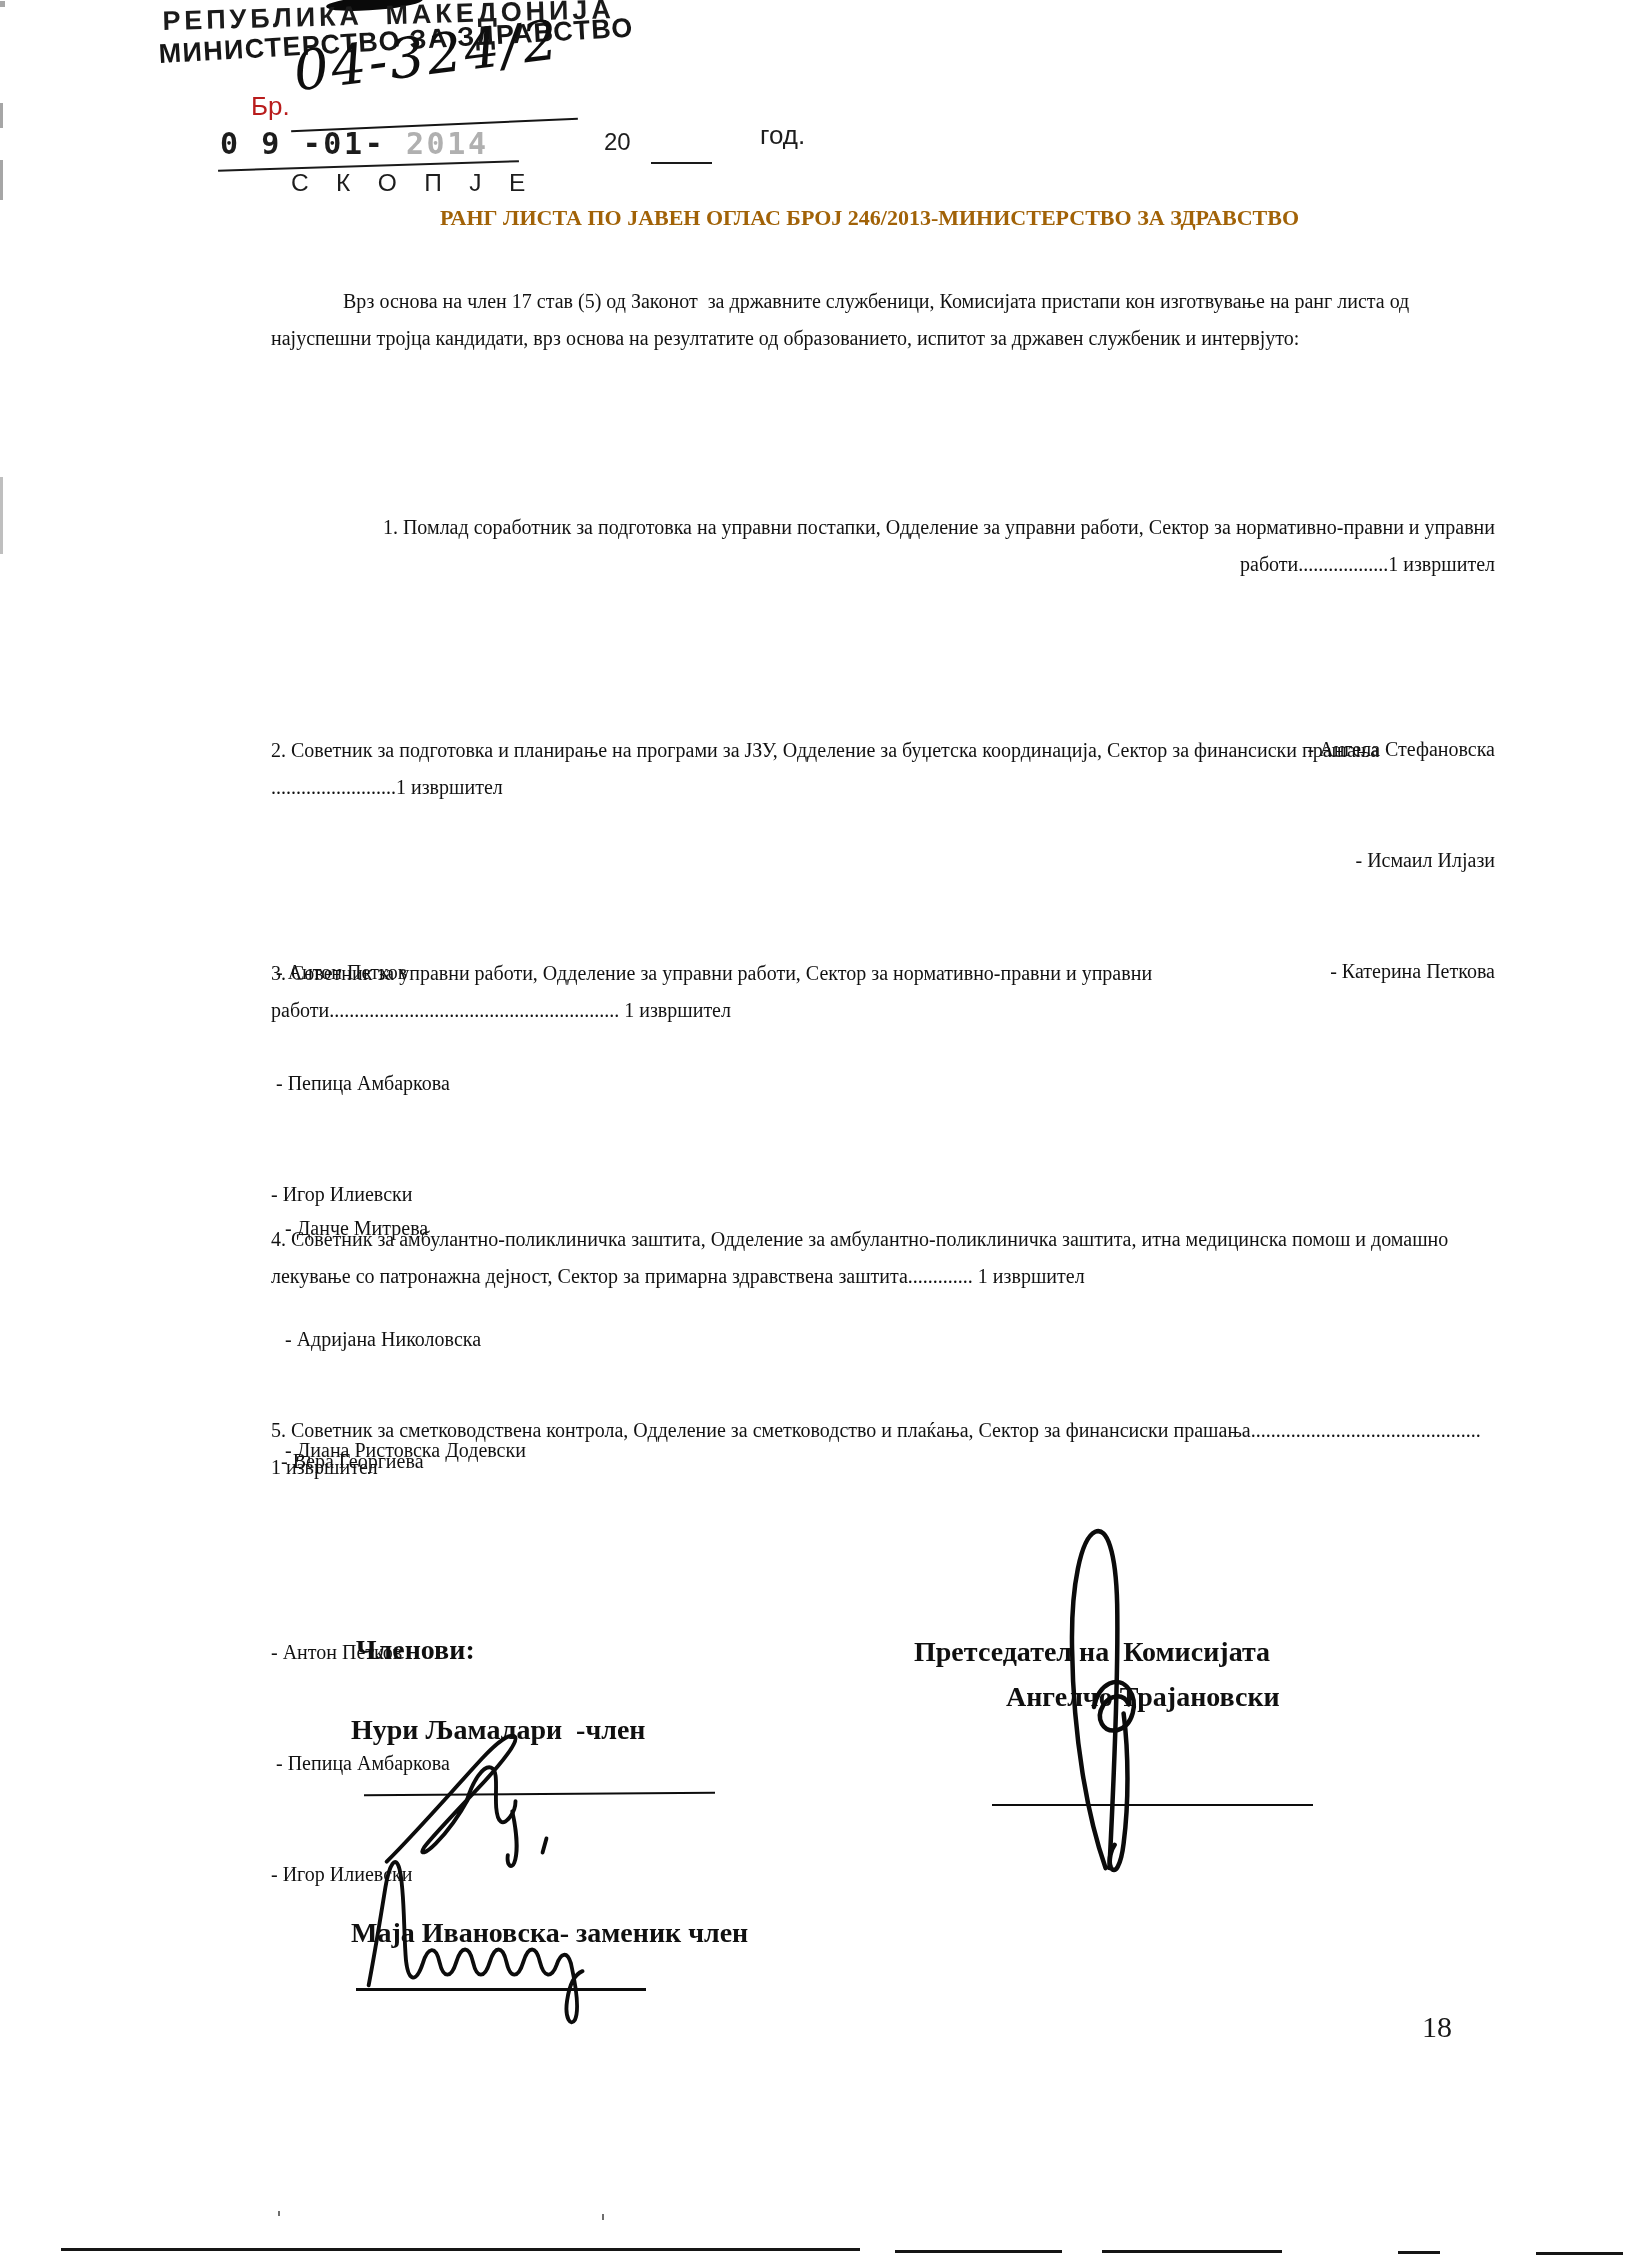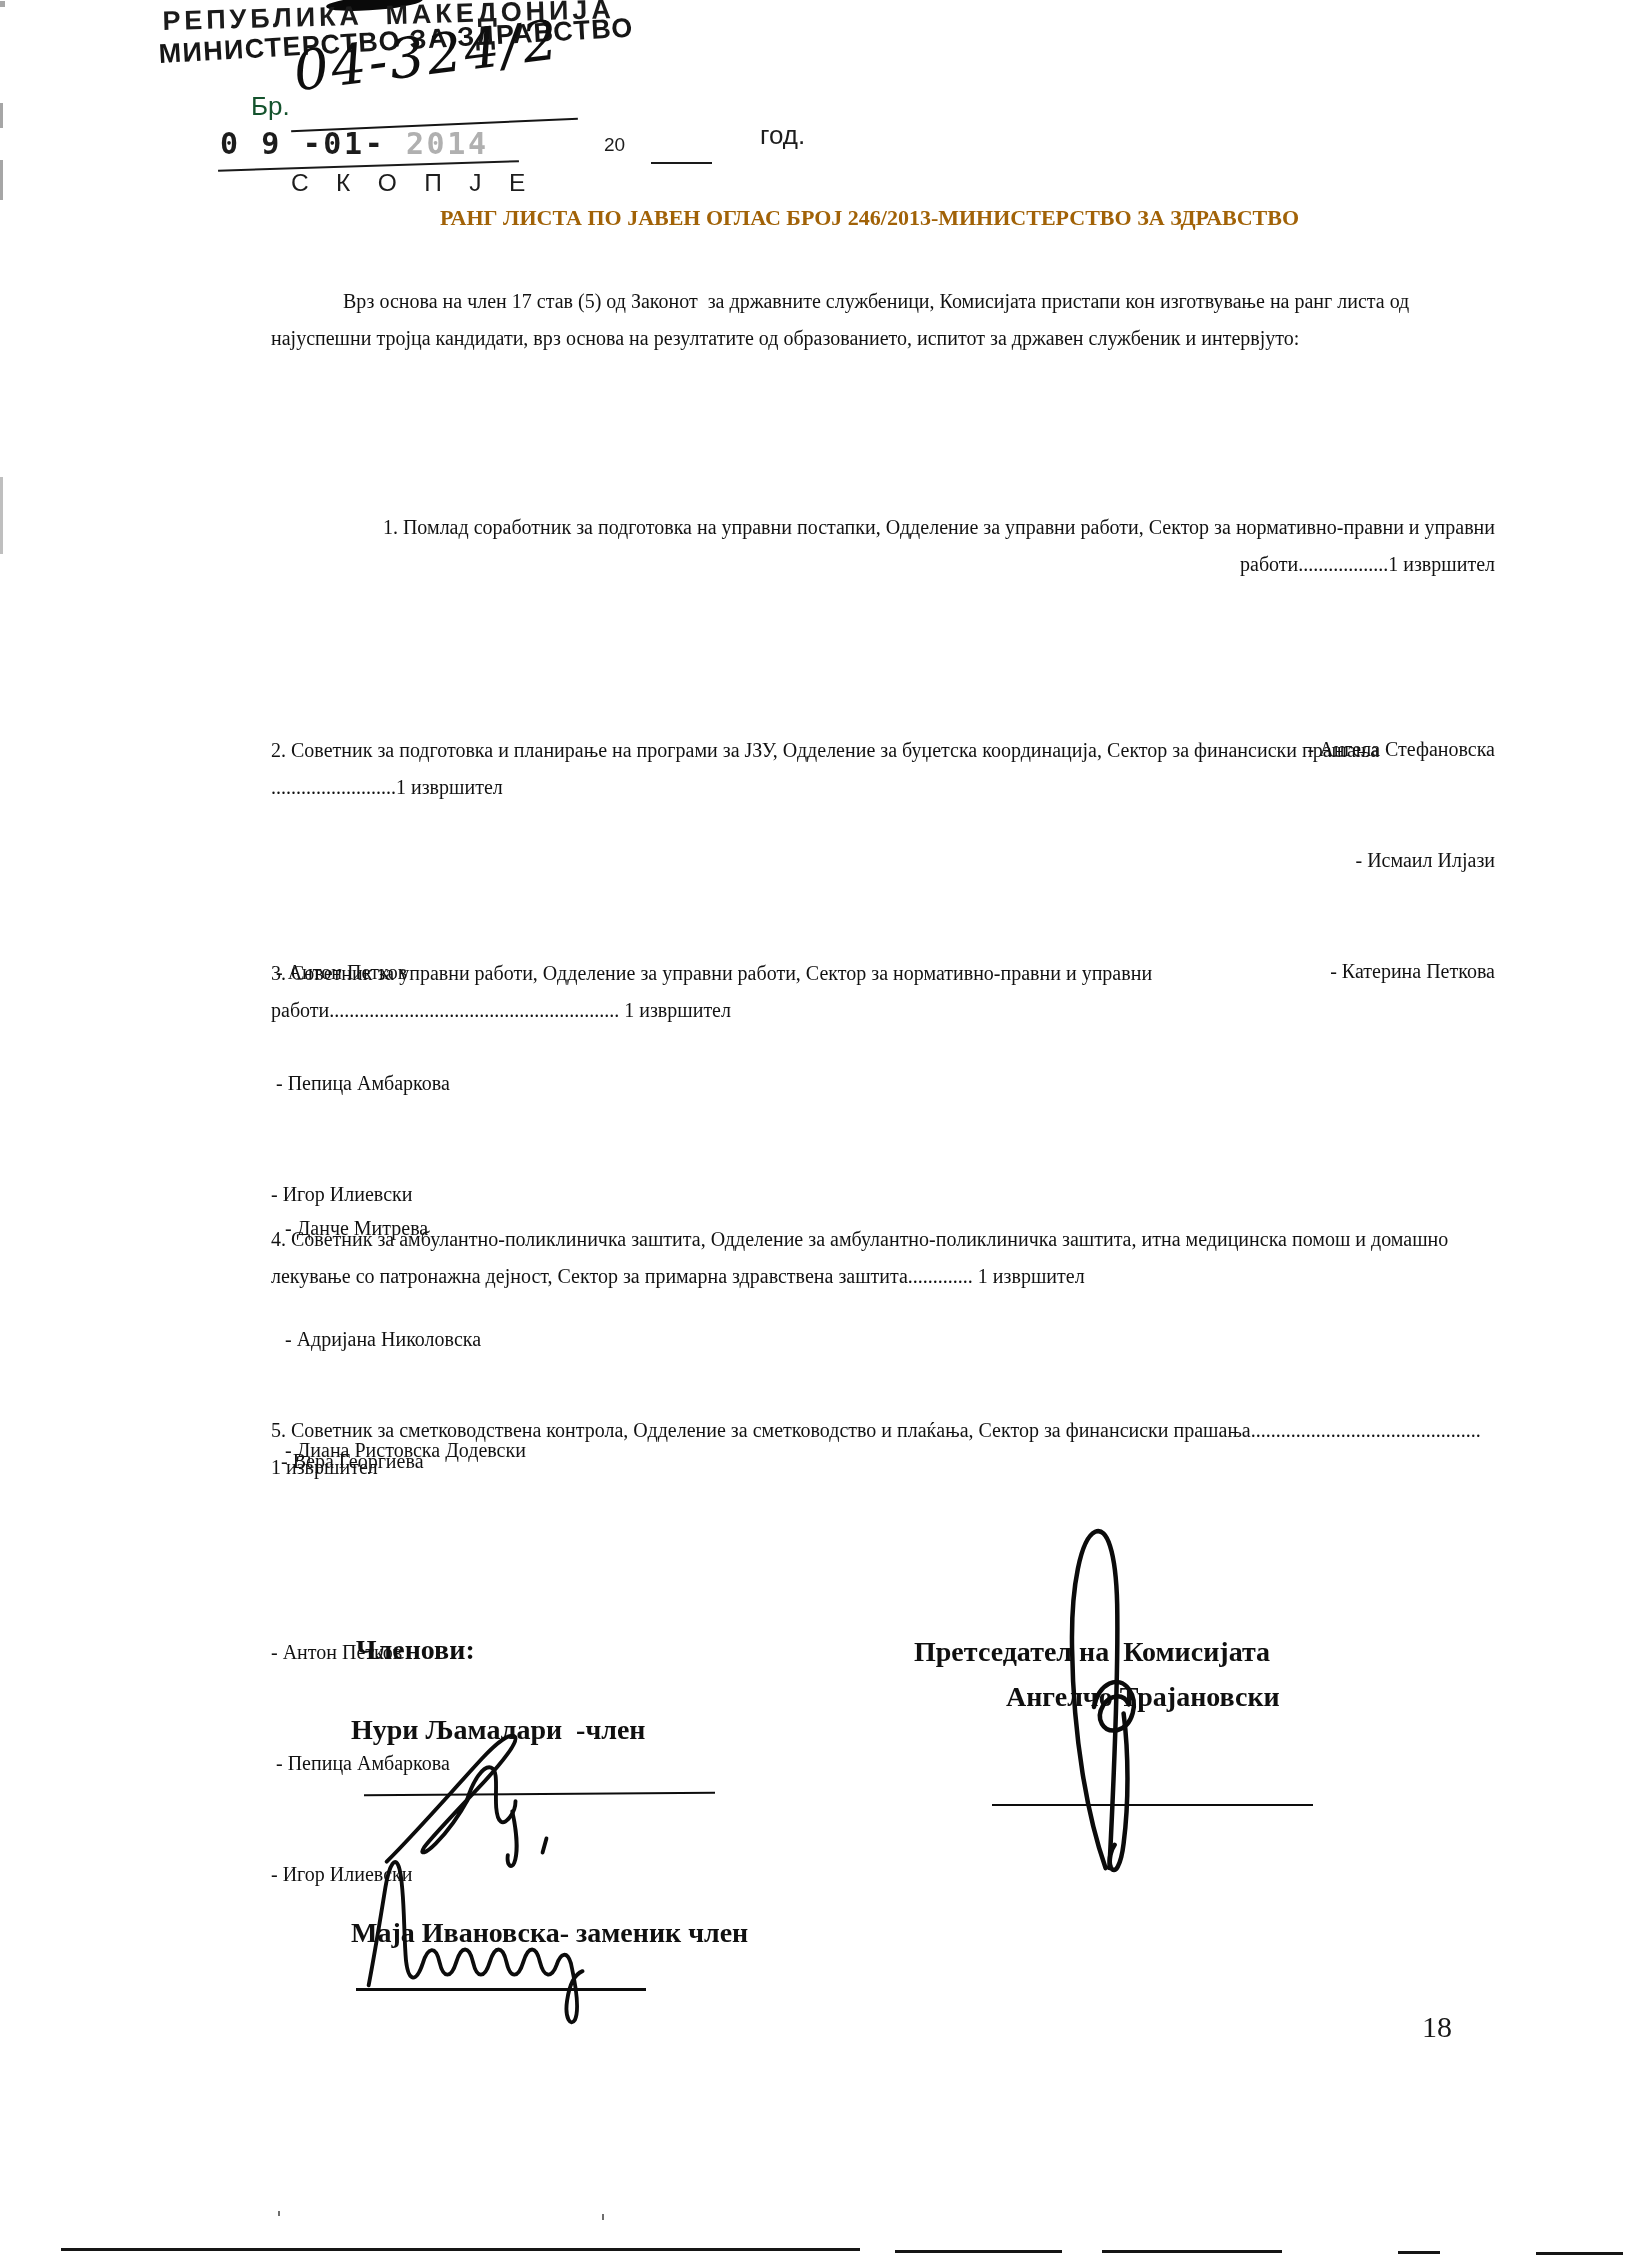--- a/index.html
+++ b/index.html
@@ -11,28 +11,28 @@
   .sans{font-family:"Liberation Sans",sans-serif;}
   .mono{font-family:"DejaVu Sans Mono",monospace;}
 
   
   .lh-country{left:162px;top:6.4px;font-size:27px;font-weight:bold;letter-spacing:3.9px;
     transform:rotate(-1.5deg);transform-origin:left top;color:#1b1b1b;}
   .lh-ministry{left:158px;top:39px;font-size:27px;font-weight:bold;letter-spacing:1.3px;
     transform:rotate(-3.2deg);transform-origin:left top;color:#161616;}
   .lh-blob{left:326px;top:-3.9px;width:97px;height:14px;background:#0a0a0a;
     border-radius:50% 40% 50% 60%;transform:rotate(-5deg);}
-  .br-label{left:251px;top:91px;font-size:26px;color:#14532d;}
+  .br-label{left:251px;top:91px;font-size:26px;color:#b91c1c;}
   .br-number{left:290px;top:40px;font-size:55px;font-style:italic;letter-spacing:2.6px;
     font-family:"DejaVu Serif",serif;transform:rotate(-7deg);transform-origin:left top;color:#0e0e0e;}
   .br-line{left:291px;top:124px;width:287px;height:1.9px;background:#151515;transform:rotate(-2.5deg);}
   .date-stamp{left:220px;top:126px;font-size:30px;font-weight:bold;letter-spacing:2.6px;color:#1c1c1c;}
   .date-stamp .faded{color:#b0b0b0;}
   .date-line{left:218px;top:165px;width:301px;height:1.9px;background:#1a1a1a;transform:rotate(-1.8deg);}
-  .year-20{left:604px;top:134px;font-size:19px;color:#1d1d1d;}
+  .year-20{left:604px;top:128px;font-size:24px;color:#1d1d1d;}
   .year-line{left:651px;top:162px;width:61px;height:1.9px;background:#1a1a1a;}
   .year-label{left:723px;top:120px;font-size:26px;color:#1d1d1d;margin-left:37px;}
   .city{left:291px;top:169px;font-size:24.5px;letter-spacing:10.3px;color:#1d1d1d;}
 
   
   .title{left:251px;top:205px;width:1237px;text-align:center;font-size:22px;font-weight:bold;color:#a16207;}
   .bodytext{font-size:20px;line-height:37px;color:#121212;}
   .intro{left:271px;top:283px;width:1224px;text-indent:72px;}
   .item{left:271px;width:1224px;}
   .item1{top:435px;text-align:right;} .item2{top:658px;} .item3{top:881px;} .item4{top:1147px;} .item5{top:1338px;}

